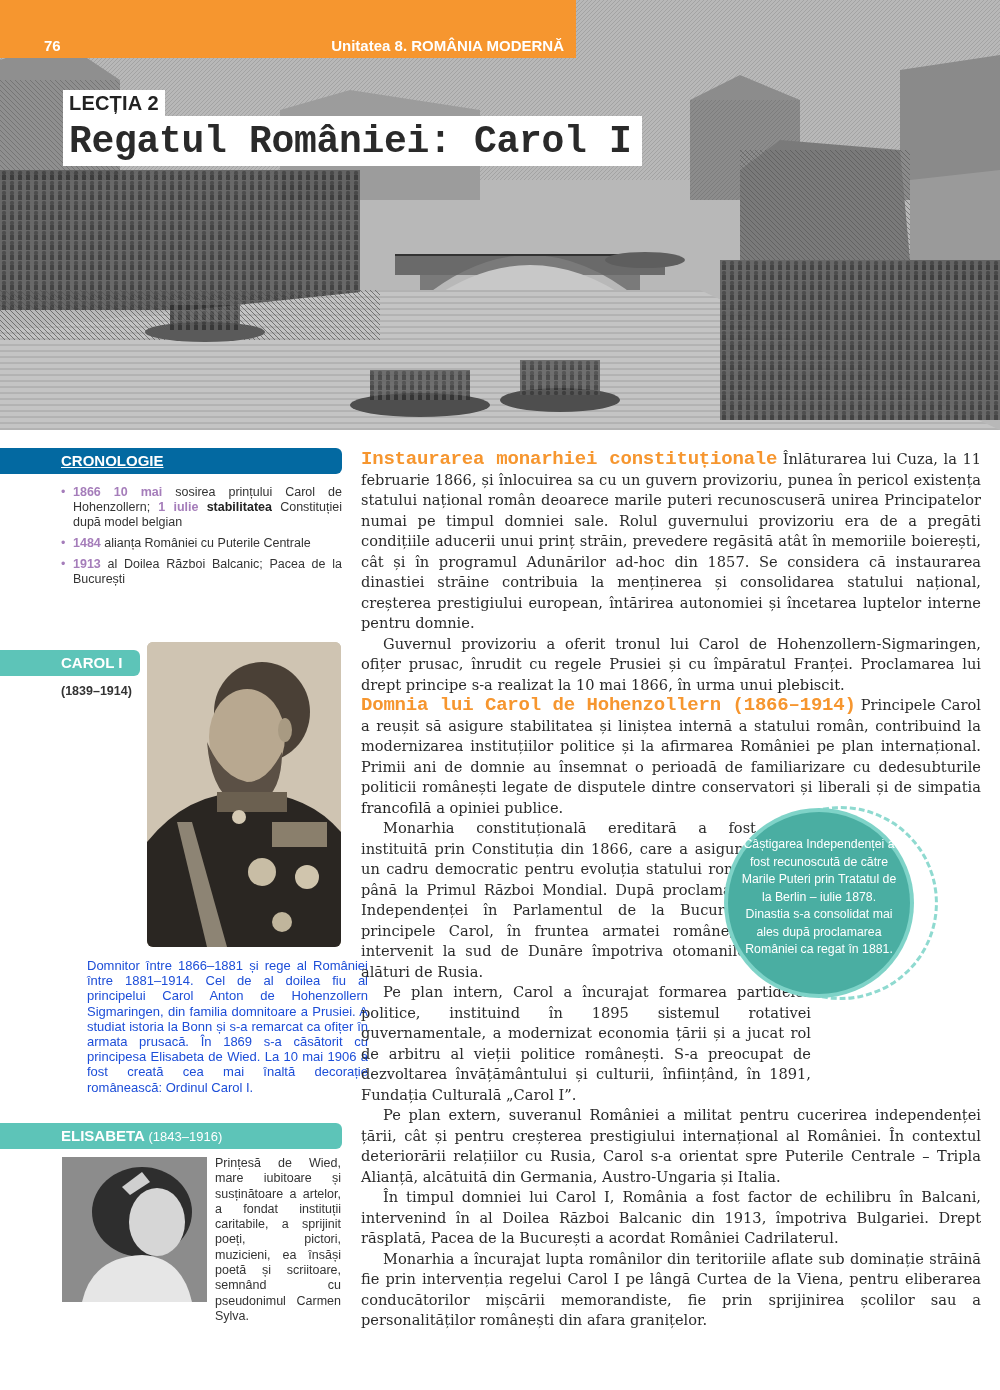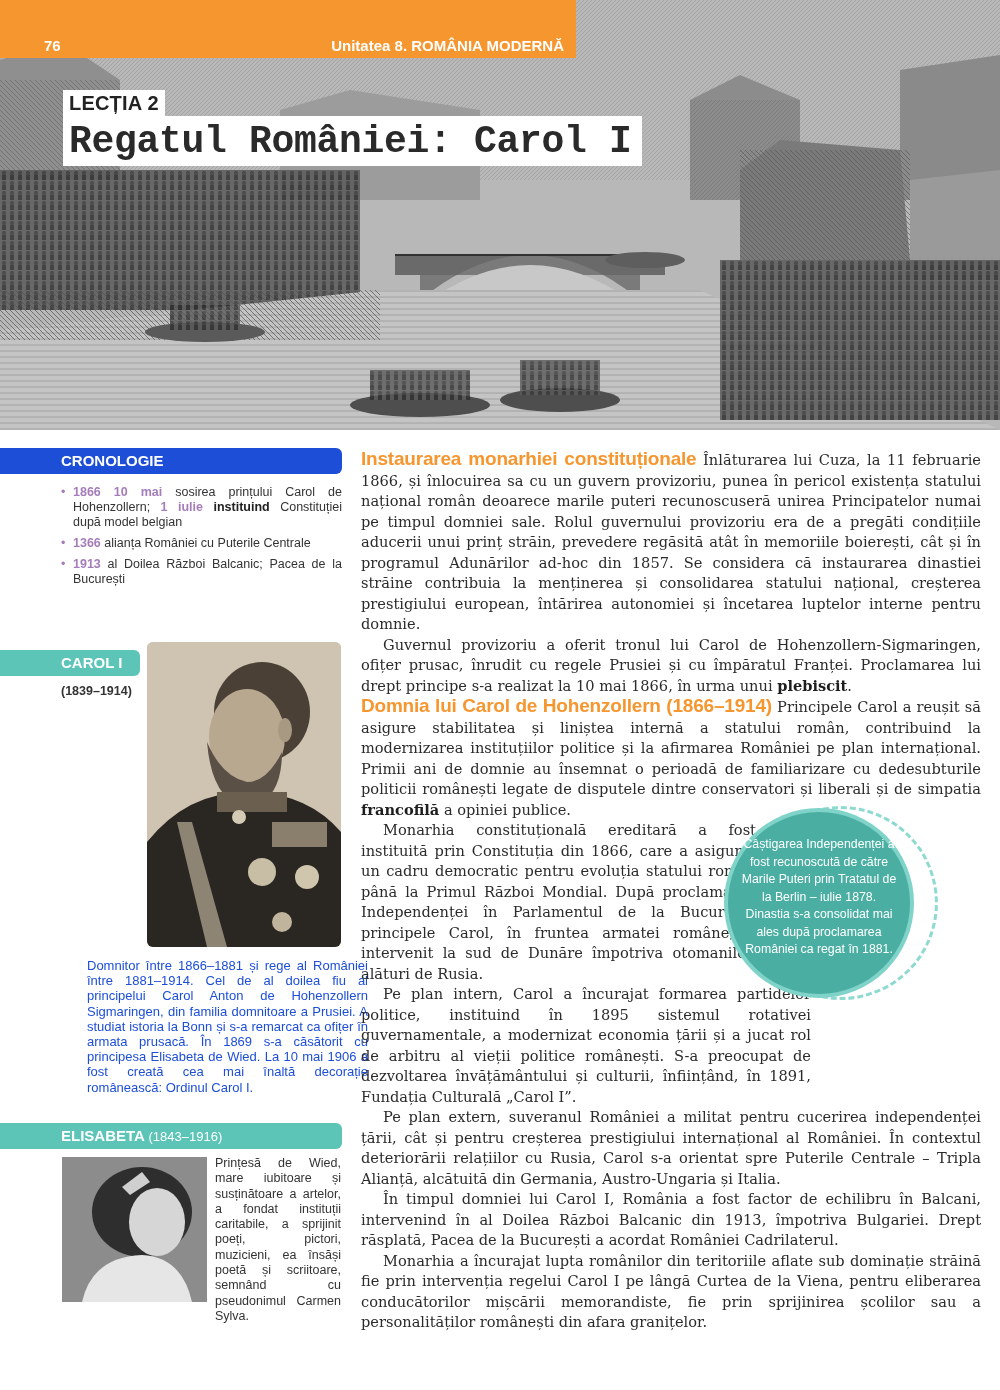--- a/index.html
+++ b/index.html
@@ -33,21 +33,21 @@
       position: absolute; left: 63px; top: 116px; height: 50px;
       background: #fff; padding: 4px 10px 0 6px;
       font-size: 38px; font-weight: bold; color: #2a2a2a; letter-spacing: -0.3px; font-family: Liberation Mono, monospace;
     }
 
     .box-header {
       position: absolute; left: 0; width: 342px; height: 26px;
       border-radius: 0 6px 6px 0; color: #fff; font-weight: bold; font-size: 15px;
       padding: 4px 0 0 61px;
     }
-    .box-header.purple { background: #1d4ed8; }
+    .box-header.purple { background: #0369a1; text-decoration: underline; }
     .box-header.teal { background: #5dc4b8; }
 
     .chrono { position: absolute; left: 61px; top: 485px; width: 281px; font-size: 12.5px; line-height: 15px; color: #333; }
     .chrono li { list-style: none; position: relative; padding-left: 12px; margin-bottom: 6px; text-align: justify; }
     .chrono li::before { content: "•"; position: absolute; left: 0; top: 0; color: #a57dba; }
     .chrono .date { color: #a57dba; font-weight: bold; }
     .chrono .strong { font-weight: bold; color: #222; }
 
     .carol-header { top: 650px; width: 140px; }
     .carol-years { position: absolute; left: 61px; top: 684px; font-size: 12.5px; font-weight: bold; color: #333; }
@@ -73,24 +73,24 @@
 
     
     .main {
       position: absolute; left: 361px; top: 449px; width: 620px;
       font-family: "DejaVu Serif", "Liberation Serif", serif;
       font-size: 14.6px; line-height: 20.5px; color: #2b2b2b;
     }
     .main p { text-align: justify; margin: 0; }
     .main p.indent { text-indent: 22px; }
     .sec-title {
-      font-family: Liberation Sans, sans-serif; font-weight: bold;
+      font-family: Liberation Mono, monospace; font-weight: bold;
       color: #f6962f; font-size: 19px; letter-spacing: -0.2px;
     }
-    .main b { font-weight: bold; color: #1e1e1e; }
+    .main b { font-weight: normal; color: #1e1e1e; }
     .section2 { margin-top: 16px; }
 
     .narrow { width: 395px; }
     .medium { width: 450px; }
 
     
     .circle {
       position: absolute; left: 728px; top: 812px; width: 182px; height: 182px;
       border-radius: 50%; background: #4aaea2;
       box-shadow: 0 0 0 4px #7fd3c8;
@@ -166,22 +166,22 @@
   <span class="page-num">76</span>
   <span class="unit">Unitatea 8. ROMÂNIA MODERNĂ</span>
 </div>
 
 <div class="lesson-label">LECȚIA 2</div>
 <div class="lesson-title">Regatul României: Carol I</div>
 
 <div class="box-header purple" style="top:448px">CRONOLOGIE</div>
 
 <ul class="chrono">
-  <li><span class="date">1866 10 mai</span><span> sosirea prințului Carol de Hohenzollern; </span><span class="date">1 iulie</span><span> </span><span class="strong">instituind</span><span> Constituției după model belgian</span></li>
-  <li><span class="date">1366</span><span> alianța României cu Puterile Centrale</span></li>
+  <li><span class="date">1866 10 mai</span><span> sosirea prințului Carol de Hohenzollern; </span><span class="date">1 iulie</span><span> </span><span class="strong">stabilitatea</span><span> Constituției după model belgian</span></li>
+  <li><span class="date">1484</span><span> alianța României cu Puterile Centrale</span></li>
   <li><span class="date">1913</span><span> al Doilea Război Balcanic; Pacea de la București</span></li>
 </ul>
 
 <div class="box-header teal carol-header">CAROL I</div>
 <div class="carol-years">(1839–1914)</div>
 
 <div class="carol-photo">
   <svg viewBox="0 0 194 305" width="194" height="305">
     <rect width="194" height="305" fill="#cfc4b2"></rect>
 

